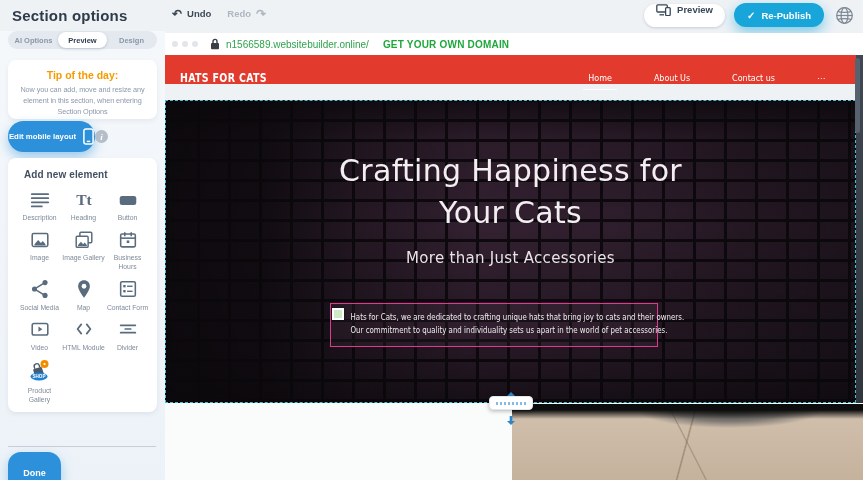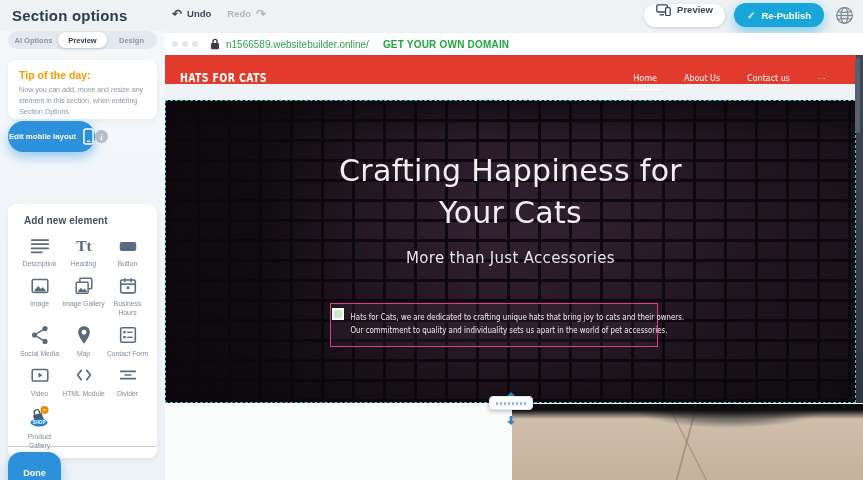--- a/index.html
+++ b/index.html
@@ -20,46 +20,46 @@
   .btn-preview { height:23px; padding:0 12px; background:#fff; border-radius:12px; display:flex; gap:6px; font-size:9.5px; font-weight:bold; color:#39475a; box-shadow:0 1px 3px rgba(40,60,90,.2); cursor:pointer; }
   .btn-republish { height:24px; padding:0 13px; background:#17a5da; border-radius:13px; color:#fff; font-size:9.5px; font-weight:bold; display:flex; gap:6px; align-items:center; box-shadow:0 5px 14px rgba(23,165,218,.55); cursor:pointer; }
   .ck { font-size:10px; }
   .btn-globe { width:22px; height:22px; display:flex; align-items:center; justify-content:center; cursor:pointer; }
 
   
   .sidebar { position:absolute; left:0; top:31px; width:165px; height:449px; background:linear-gradient(#f5f8fb,#edf2f8); }
   .tabs { position:absolute; left:8px; top:0; width:149px; height:18px; background:#e4e9f0; border-radius:9px; display:flex; padding:1px; }
   .tab { flex:1; display:flex; align-items:center; justify-content:center; font-size:7.5px; font-weight:bold; color:#8b97a6; border-radius:8px; cursor:pointer; }
   .tab.active { background:#fff; color:#2f3c4d; box-shadow:0 1px 3px rgba(50,70,100,.25); }
-  .tip { position:absolute; left:8px; top:29px; width:149px; height:59px; background:#fff; border-radius:8px; box-shadow:0 2px 5px rgba(50,70,100,.08); padding:9px 11px 0 11px; }
+  .tip { position:absolute; left:8px; top:29px; width:149px; height:59px; background:#fff; border-radius:8px; box-shadow:0 2px 5px rgba(50,70,100,.08); padding:9px 11px 0 11px;text-align:center; }
   .tip-title { font-size:10.5px; font-weight:bold; color:#f59b00; }
   .tip-body { font-size:7.3px; color:#8c99ac; line-height:1.5; margin-top:4px; letter-spacing:-.1px; }
   .edit-row { position:absolute; left:8px; top:90px; display:flex; align-items:center; gap:0; }
   .btn-edit-mobile { width:87px; height:31px; border-radius:16px; background:#2d90da; color:#fff; font-size:7.8px; font-weight:bold; display:flex; align-items:center; justify-content:center; gap:7px; box-shadow:0 5px 12px rgba(45,144,218,.45); cursor:pointer; }
   .info { width:13px; height:13px; border-radius:50%; background:#b4bdc8; color:#fff; font-size:9px; font-weight:bold; font-style:italic; font-family:"Liberation Serif",serif; display:flex; align-items:center; justify-content:center; cursor:pointer; }
-  .panel { position:absolute; left:8px; top:127px; width:149px; background:#fff; border-radius:8px; box-shadow:0 2px 5px rgba(50,70,100,.08); padding-bottom:8px;margin-top:46px; }
+  .panel { position:absolute; left:8px; top:127px; width:149px; background:#fff; border-radius:8px; box-shadow:0 2px 5px rgba(50,70,100,.08); padding-bottom:8px; }
   .panel-title { font-size:10px; font-weight:bold; color:#415061; padding:11px 0 2px 16px; letter-spacing:.1px; }
   .egrid { display:grid; grid-template-columns:repeat(3,43px); column-gap:1px; row-gap:6px; padding:6px 16px 0 10px; }
   .cell { text-align:center; cursor:pointer; }
   .eicon { height:23px; display:flex; align-items:center; justify-content:center; }
   .elabel { font-size:6.8px; color:#7e8a99; line-height:1.35; margin-top:2px; }
   .side-divider { position:absolute; left:8px; top:415px; width:148px; height:1px; background:#c9ced6; }
   .btn-done { position:absolute; left:8px; top:421px; width:53px; height:41px; border-radius:13px; background:#2d90da; color:#fff; font-size:9px; font-weight:bold; display:flex; align-items:center; justify-content:center; box-shadow:0 5px 12px rgba(45,144,218,.4); cursor:pointer; }
 
   
   .preview { position:absolute; left:165px; top:33px; width:698px; height:447px;border-radius:22px; }
   .browserbar { position:absolute; left:0; top:0; width:698px; height:22px; background:#fff; display:flex; align-items:center; padding-left:7px; }
   .dot { width:6px; height:6px; border-radius:50%; background:#e2e6ea; margin-right:4px; }
   .lock { margin-left:8px; display:flex; }
   .url { margin-left:6px; font-size:10px; color:#2fa34d; cursor:pointer; }
   .domain-cta { margin-left:14px; font-size:10px; font-weight:bold; color:#1fa73c; letter-spacing:.2px; cursor:pointer; }
   .right-strip { position:absolute; left:691px; top:22px; width:7px; height:348px; background:linear-gradient(#3f4853,#2f363e); }
   .siteheader { position:absolute; left:0; top:22px; width:691px; height:29px; background:#e23b2e; font-family:"DejaVu Sans",sans-serif; }
   .logo { position:absolute; left:15px; top:0; height:45px; display:flex; align-items:center; font-size:11.5px; font-weight:bold; color:#fff; letter-spacing:.4px; transform:scaleX(.82); transform-origin:left center; white-space:nowrap; }
-  .nav { position:absolute; right:26px; top:0; height:45px; display:flex; align-items:center; gap:17px; font-size:8px; color:#fff; }
+  .nav { position:absolute; right:26px; top:0; height:45px; display:flex; align-items:center; gap:32px; font-size:8px; color:#fff; }
   .nav-item { padding:8px 5px 6px; cursor:pointer; white-space:nowrap; }
   .nav-item.active { border-bottom:1.5px solid #fff; }
 
   .hero {
     position:absolute; left:0; top:67px; width:691px; height:303px;
     border:1px dashed #43c0d3;
     background-color:#3c2639;
     background-image:
       linear-gradient(90deg, rgba(10,8,11,.93) 0%, rgba(10,8,11,.86) 14%, rgba(10,8,11,.48) 28%, rgba(10,8,11,.18) 46%, rgba(10,8,11,.28) 66%, rgba(10,8,11,.5) 86%, rgba(10,8,11,.62) 100%),
       linear-gradient(180deg, rgba(8,6,9,.72) 0%, rgba(8,6,9,.18) 12%, rgba(8,6,9,0) 42%, rgba(8,6,9,.32) 84%, rgba(8,6,9,.66) 100%),

